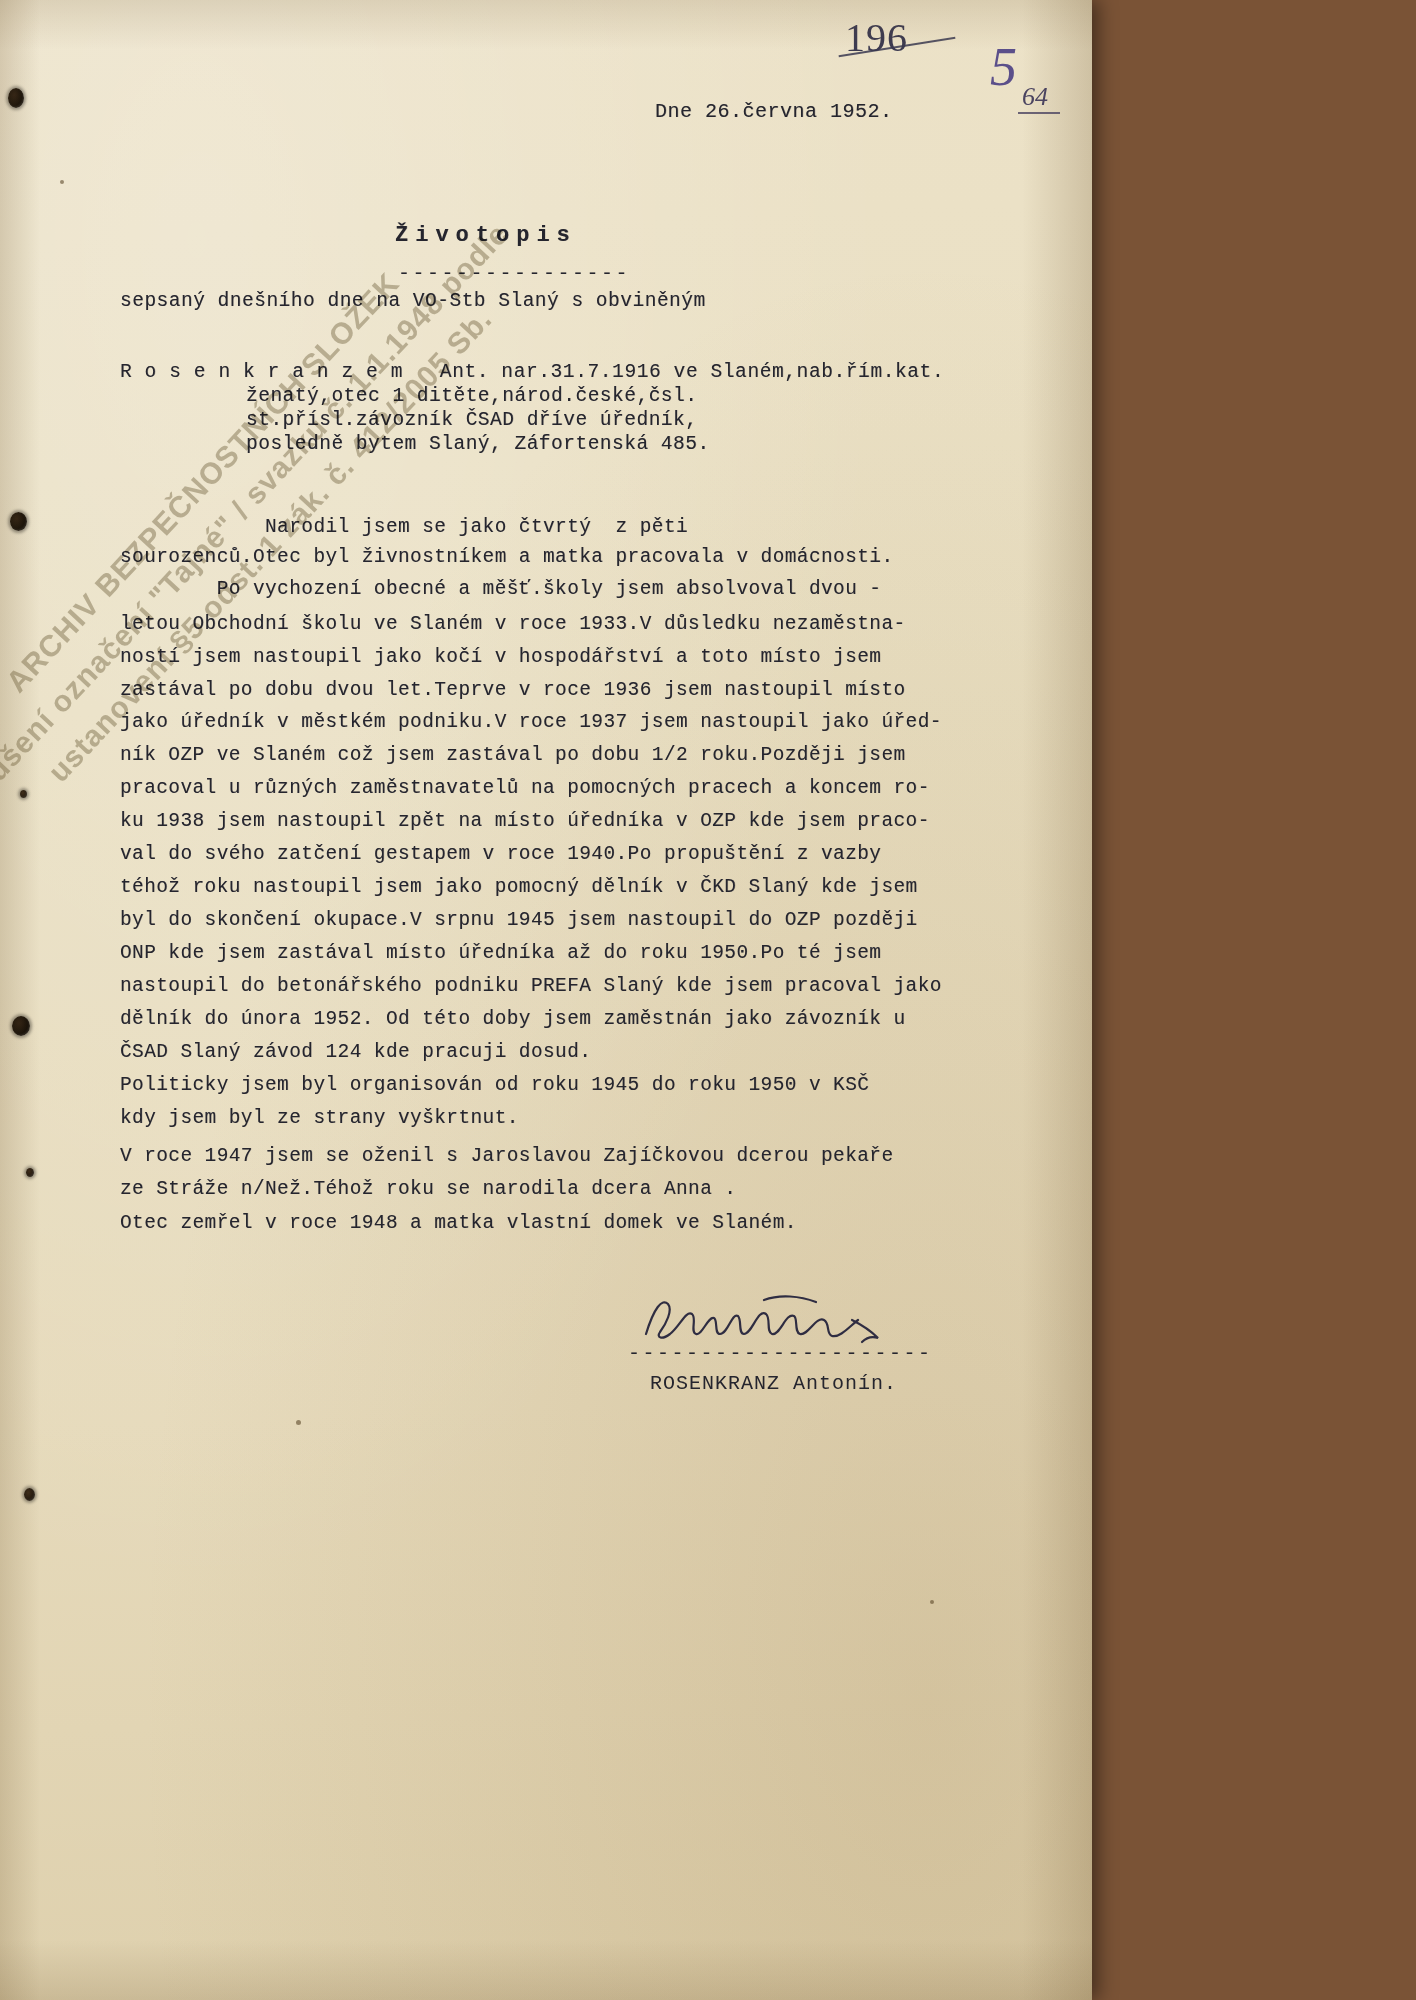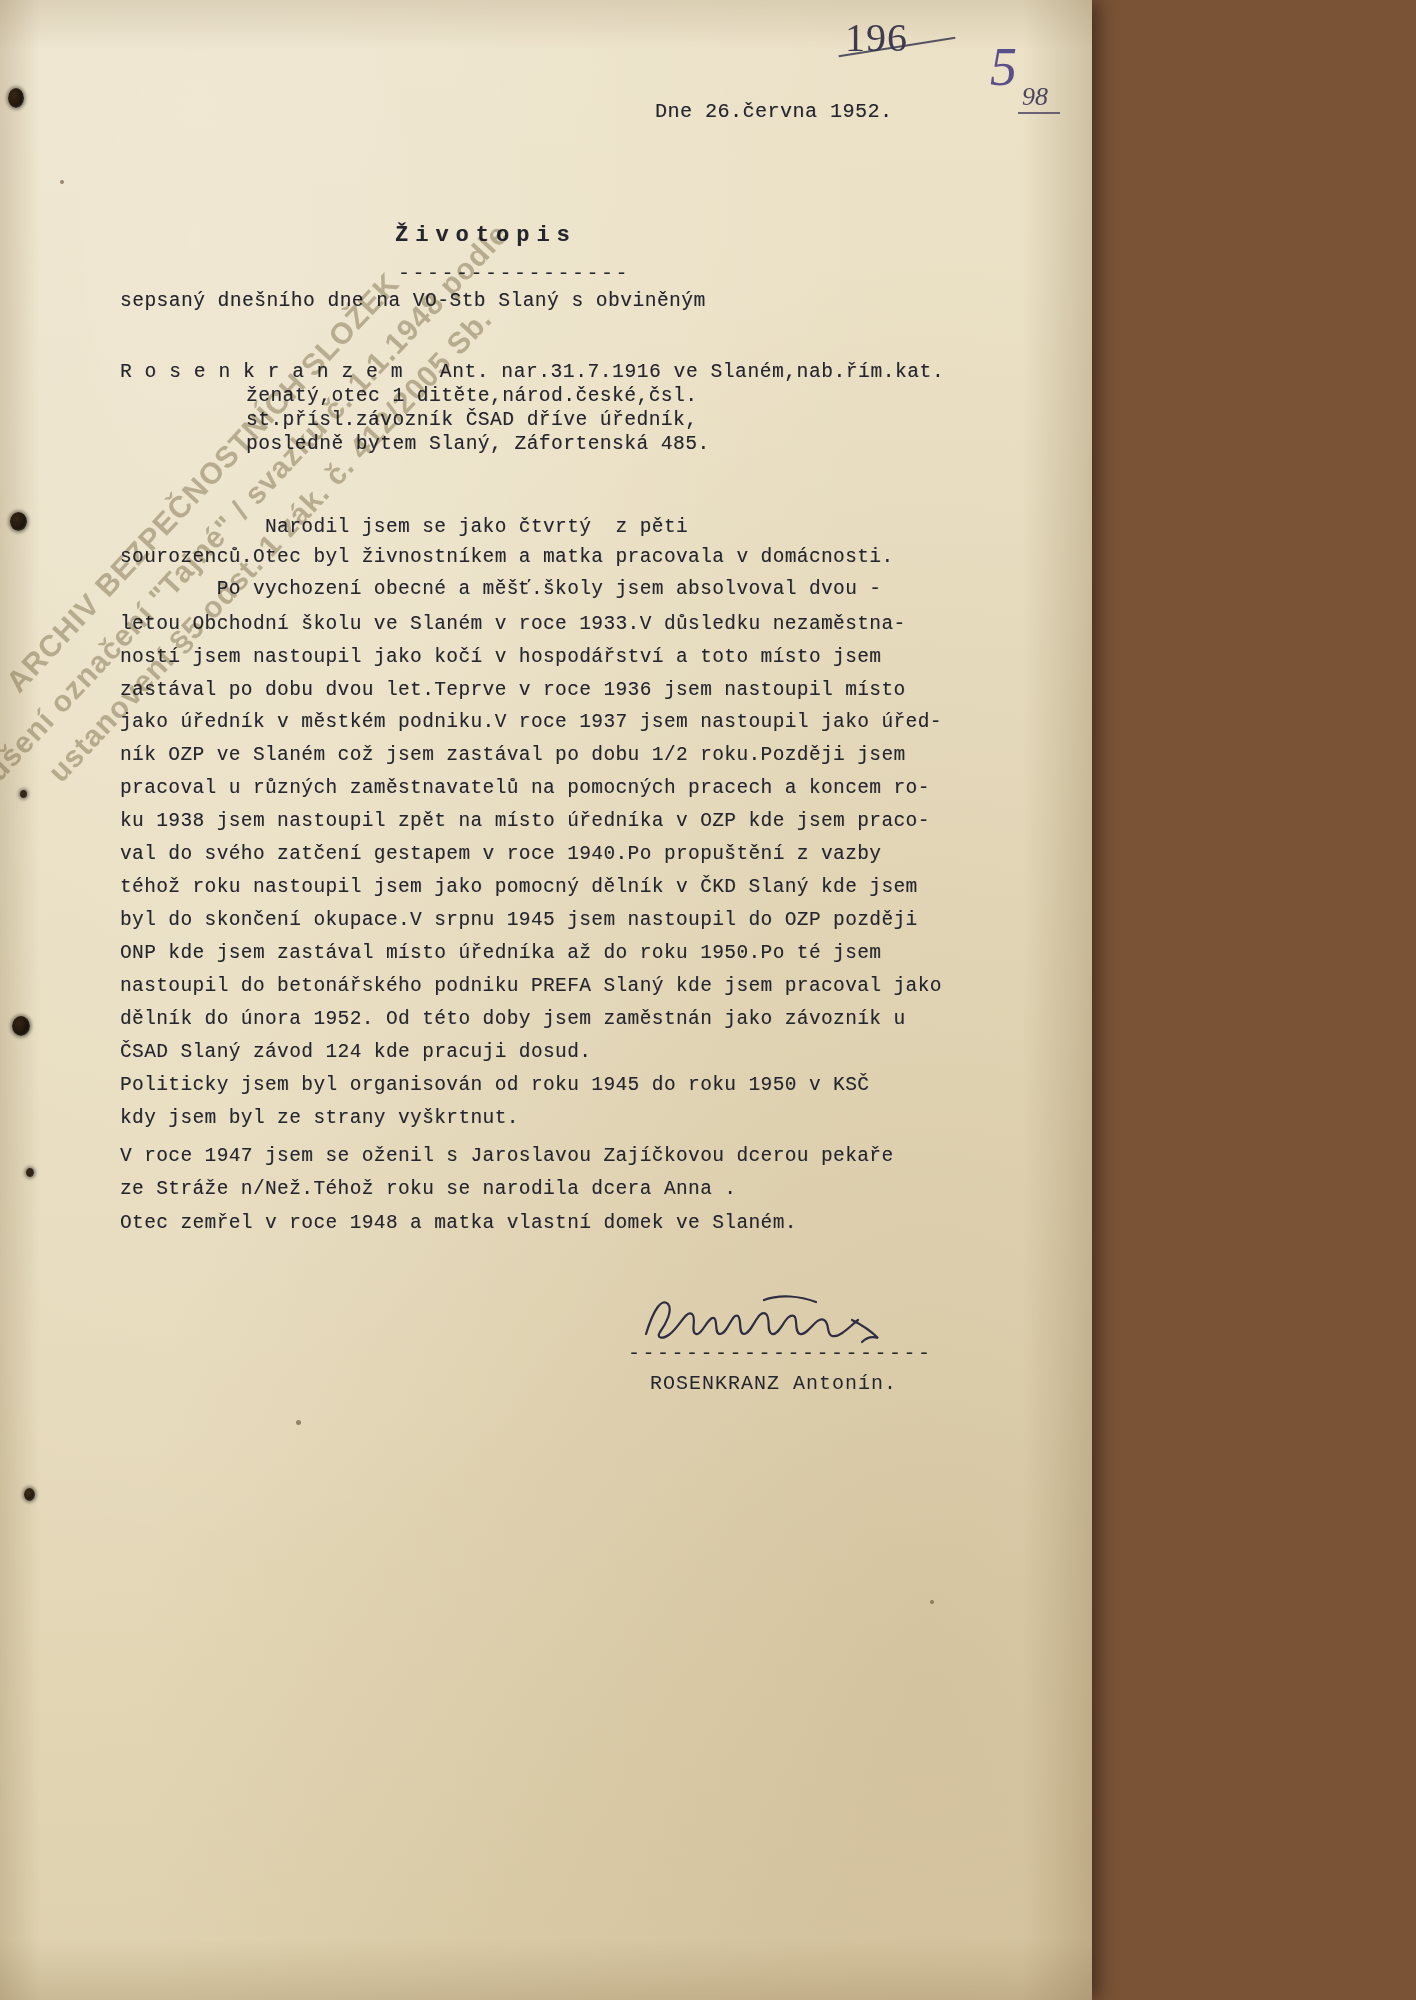--- a/index.html
+++ b/index.html
@@ -273,16 +273,16 @@
 
     <div id="watermark">
       <div>ARCHIV BEZPEČNOSTNÍCH SLOŽEK</div>
       <div>Zrušení označení "Tajné" / svazku č. 1.1.1948 podle</div>
       <div>ustanovení §5 odst. 1 zák. č. 412/2005 Sb.</div>
     </div>
 
   </div>
 
   <div id="folio-5">5</div>
-  <div id="folio-98">98</div>
+  <div id="folio-98">64</div>
   <div id="folio-98-rule"></div>
 
 </div>
 
 </body></html>

